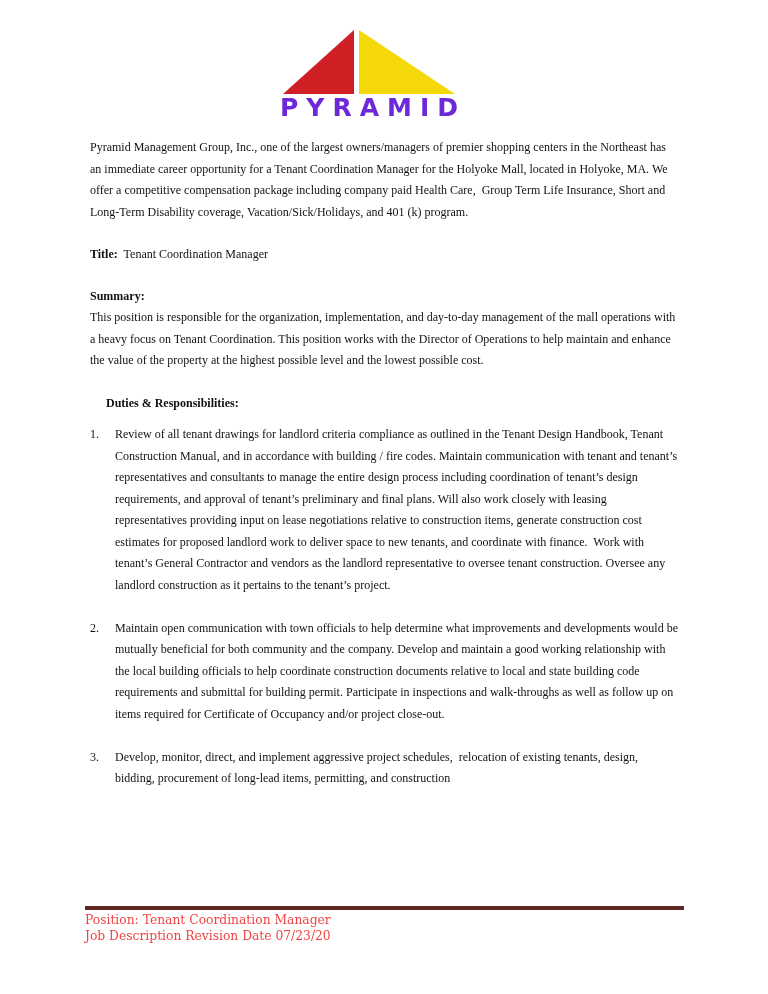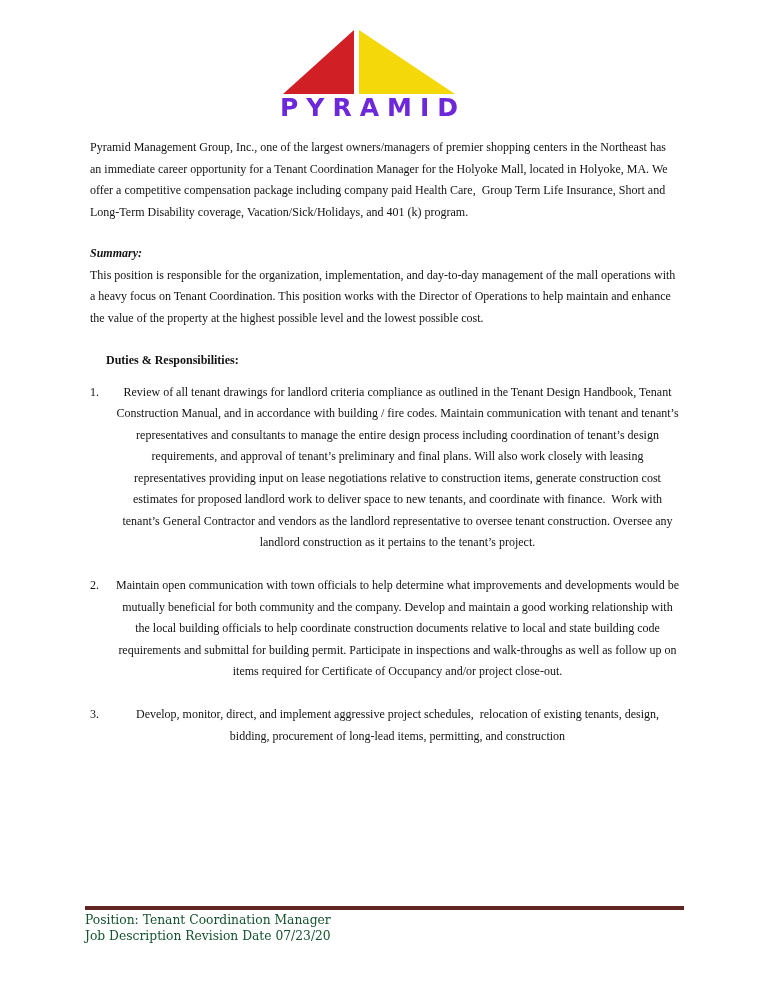--- a/index.html
+++ b/index.html
@@ -39,41 +39,41 @@
   .content {
     margin: 16px 88px 0 90px;
     font-size: 12px;
     line-height: 21.5px;
     text-align: left;
   }
   .pre { white-space: pre-wrap; }
   .para { margin: 0; }
   .title-line { margin: 21px 0 0 0; }
   .section-heading { margin: 21px 0 0 16px; font-weight: bold; }
-  .section-heading-first { margin: 20px 0 0 0; font-weight: bold; font-style: italic; }
+  .section-heading-first { margin: 20px 0 0 0; font-weight: bold; }
   .bold { font-weight: bold; }
   .olist { margin-top: 10px; }
   .oitem { display: flex; margin-top: 21.5px; }
   .oitem:first-child { margin-top: 0; }
   .onum { flex: none; width: 25px; }
-  .otext { flex: 1; text-align: center; }
+  .otext { flex: 1; }
   
   .footer {
     position: absolute;
     left: 85px;
     top: 906px;
     width: 599px;
   }
   .footer-rule { height: 4px; width: 100%; }
   .footer-text {
     margin-top: 3px;
     font-family: "DejaVu Serif", serif;
     font-size: 12.3px;
     line-height: 15.5px;
-    color: #14532d;
+    color: #ef4444;
   }
 </style>
 </head>
 <body>
 
 <div class="page">
 
   <div class="logo-block">
     <div class="logo-inner">
       <svg class="logo-triangles" width="172" height="65" viewBox="0 0 172 65">
@@ -81,20 +81,21 @@
         <polygon points="76,1 76,65 172,65" style="fill: rgb(245, 216, 10);"></polygon>
       </svg>
       <span class="logo-wordmark">PYRAMID</span>
     </div>
   </div>
 
   <div class="content">
 
     <p class="para pre">Pyramid Management Group, Inc., one of the largest owners/managers of premier shopping centers in the Northeast has an immediate career opportunity for a Tenant Coordination Manager for the Holyoke Mall, located in Holyoke, MA. We offer a competitive compensation package including company paid Health Care,  Group Term Life Insurance, Short and Long-Term Disability coverage, Vacation/Sick/Holidays, and 401 (k) program.</p>
 
+    <p class="title-line pre"><span class="bold">Title:</span><span>  Tenant Coordination Manager</span></p>
 
     <p class="section-heading-first">Summary:</p>
     <p class="para pre">This position is responsible for the organization, implementation, and day-to-day management of the mall operations with a heavy focus on Tenant Coordination. This position works with the Director of Operations to help maintain and enhance the value of the property at the highest possible level and the lowest possible cost.</p>
 
     <p class="section-heading">Duties &amp; Responsibilities:</p>
 
     <div class="olist">
       <div class="oitem">
         <span class="onum">1.</span>
         <span class="otext pre">Review of all tenant drawings for landlord criteria compliance as outlined in the Tenant Design Handbook, Tenant Construction Manual, and in accordance with building / fire codes. Maintain communication with tenant and tenant’s representatives and consultants to manage the entire design process including coordination of tenant’s design requirements, and approval of tenant’s preliminary and final plans. Will also work closely with leasing representatives providing input on lease negotiations relative to construction items, generate construction cost estimates for proposed landlord work to deliver space to new tenants, and coordinate with finance.  Work with tenant’s General Contractor and vendors as the landlord representative to oversee tenant construction. Oversee any landlord construction as it pertains to the tenant’s project.</span>

